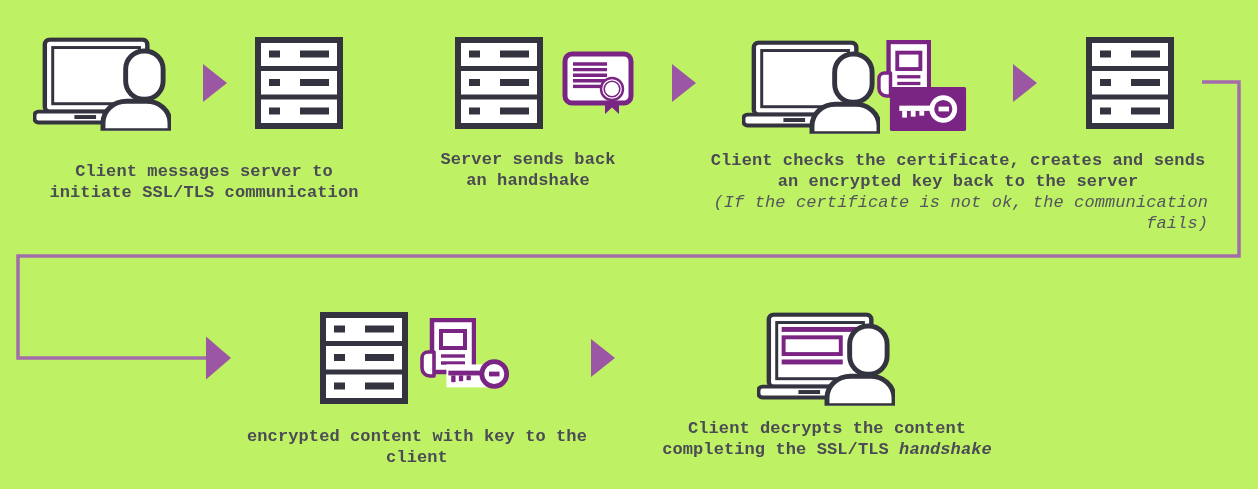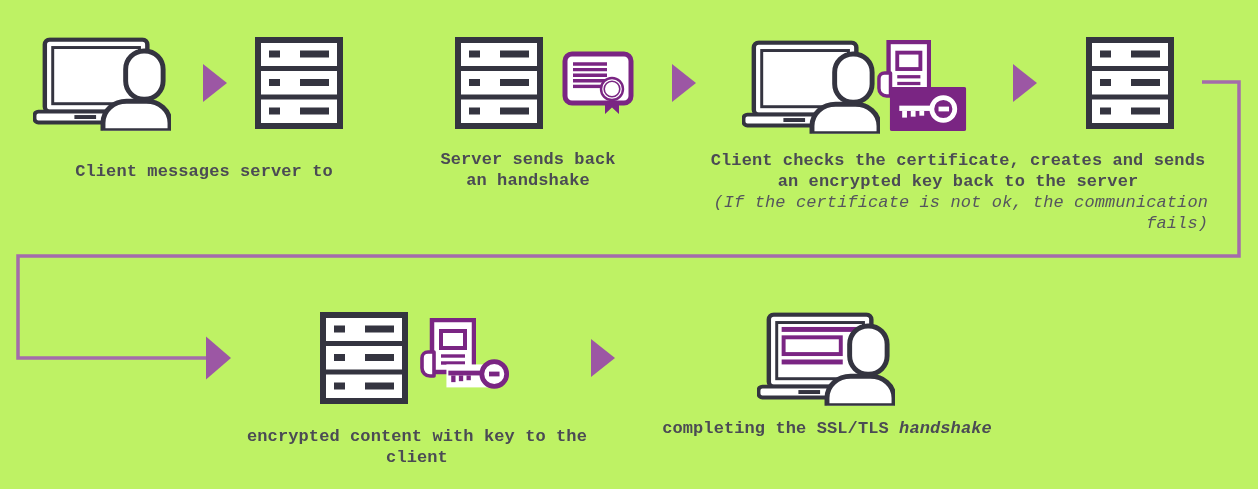--- a/index.html
+++ b/index.html
@@ -134,20 +134,21 @@
         <use href="#sym-arrow"></use>
       </svg>
     </div>
   <div class="icon" style="left:255px;top:37px;width:88px;height:92px">
       <svg viewBox="0 0 88 92">
         <use href="#sym-server"></use>
       </svg>
     </div>
   <div class="caption" style="left:24px;top:161px;width:360px">
     <div>Client messages server to</div>
+    <div>initiate SSL/TLS communication</div>
   </div>
 
   <div class="icon" style="left:455px;top:37px;width:88px;height:92px">
       <svg viewBox="0 0 88 92">
         <use href="#sym-server"></use>
       </svg>
     </div>
   <div class="icon" style="left:562px;top:51px;width:76px;height:66px">
       <svg viewBox="0 0 76 66">
         <use href="#sym-certificate"></use>
@@ -217,16 +218,17 @@
   <div class="caption" style="left:217px;top:426px;width:400px">
     <div>encrypted content with key to the client</div>
   </div>
 
   <div class="icon" style="left:757px;top:312px;width:138px;height:94px">
       <svg viewBox="0 0 140 95">
         <use href="#sym-laptop-user-content"></use>
       </svg>
     </div>
   <div class="caption" style="left:637px;top:418px;width:380px">
+    <div>Client decrypts the content</div>
     <div><span>completing the SSL/TLS </span><span class="italic">handshake</span></div>
   </div>
 
 </div>
 
 </body></html>

